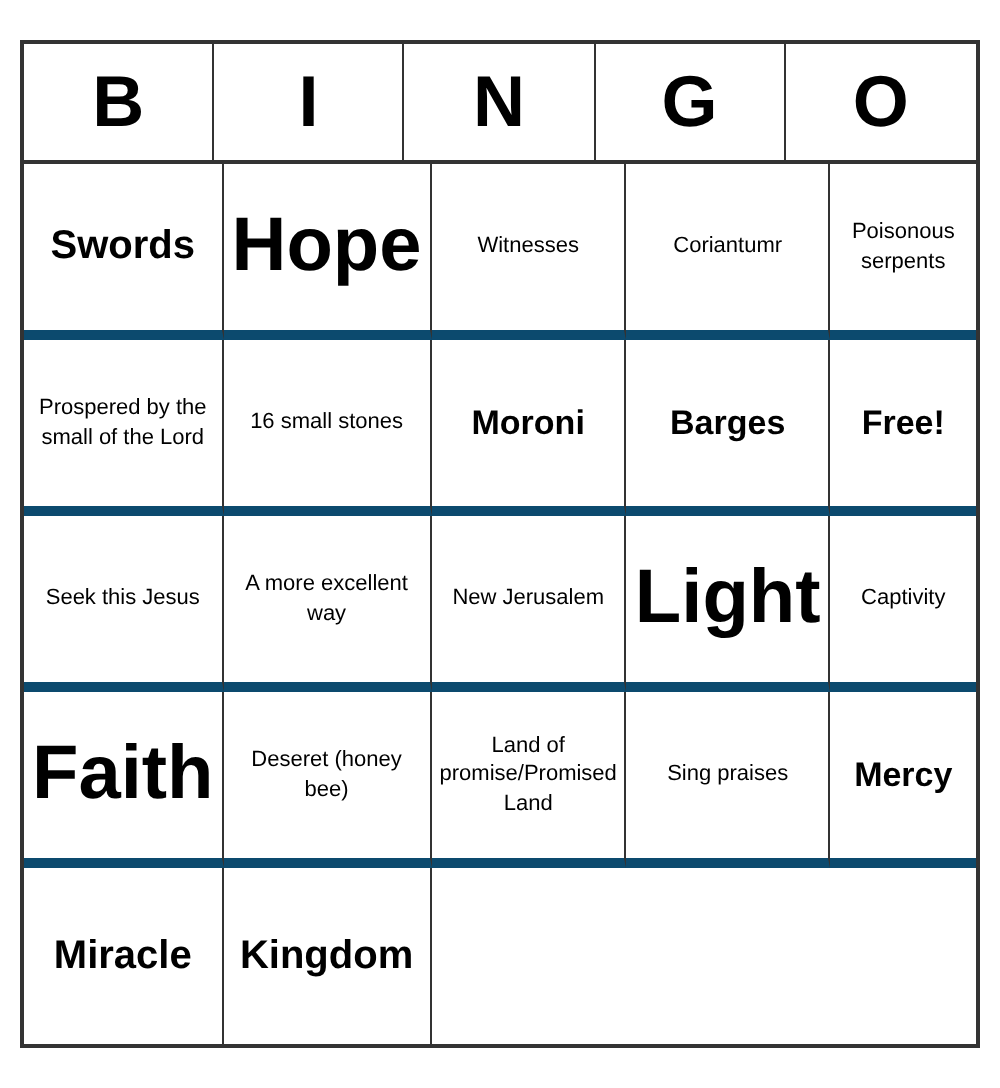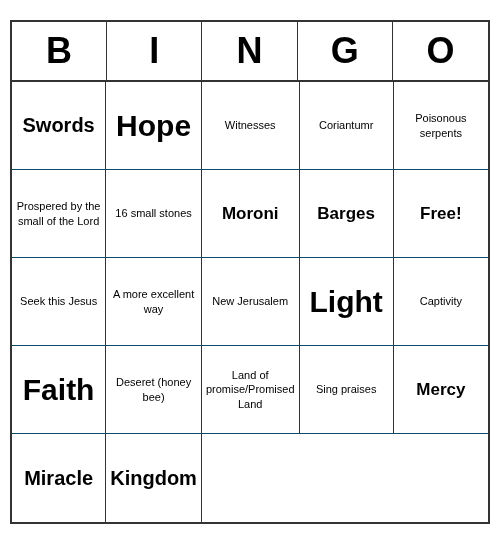--- a/index.html
+++ b/index.html
@@ -32,21 +32,21 @@
     .bingo-header-cell:last-child {
       border-right: none;
     }
     .bingo-grid {
       display: grid;
       grid-template-columns: repeat(5, 1fr);
       grid-template-rows: repeat(5, 1fr);
     }
     .bingo-cell {
       border-right: 1px solid #333;
-      border-bottom: 1px solid #0c4a6e;
+      border-bottom: 5px solid #0c4a6e;
       display: flex;
       align-items: center;
       justify-content: center;
       text-align: center;
       padding: 6px 4px;
       min-height: 88px;
       font-family: Arial, sans-serif;
     }
     .bingo-cell:nth-child(5n) {
       border-right: none;
@@ -57,21 +57,21 @@
     }
     .bingo-cell .cell-text {
       font-size: 11px;
       line-height: 1.3;
     }
     .bingo-cell .cell-text-large {
       font-size: 17px;
       font-weight: bold;
     }
     .bingo-cell .cell-text-xlarge {
-      font-size: 30px;
+      font-size: 38px;
       font-weight: bold;
     }
     .bingo-cell .cell-text-medium {
       font-size: 20px;
       font-weight: bold;
     }
   </style>
 </head>
 <body>
 

